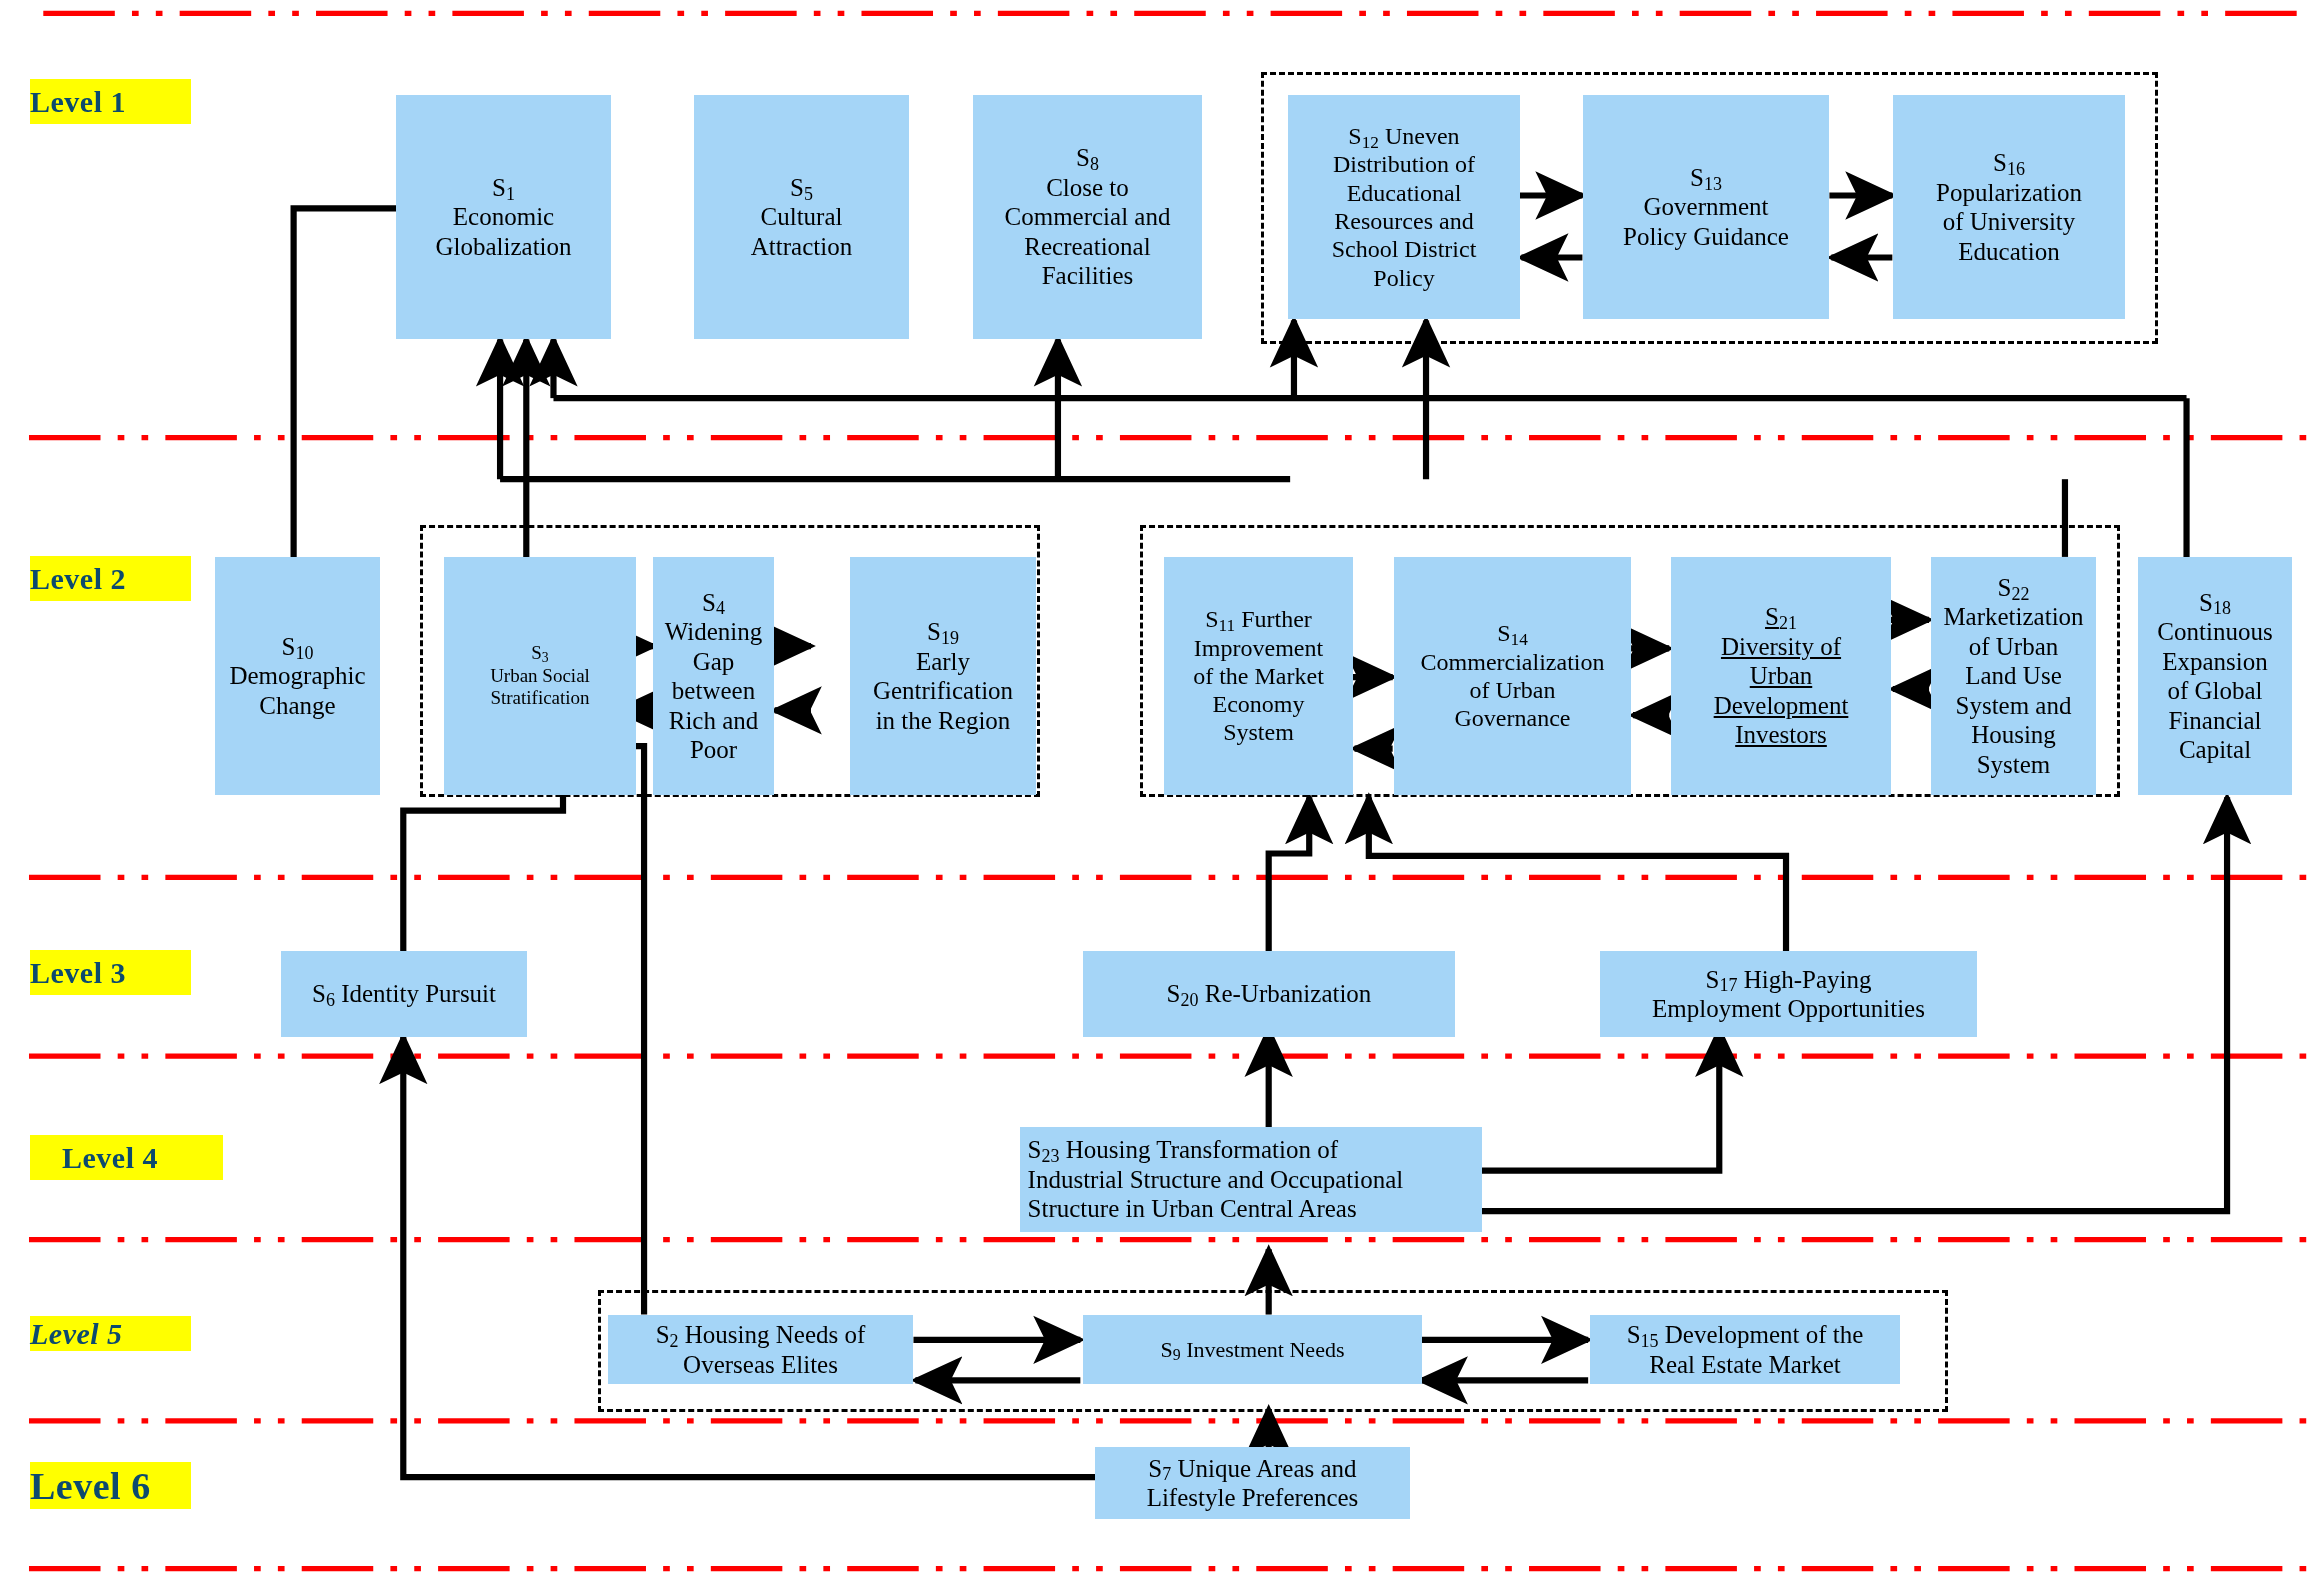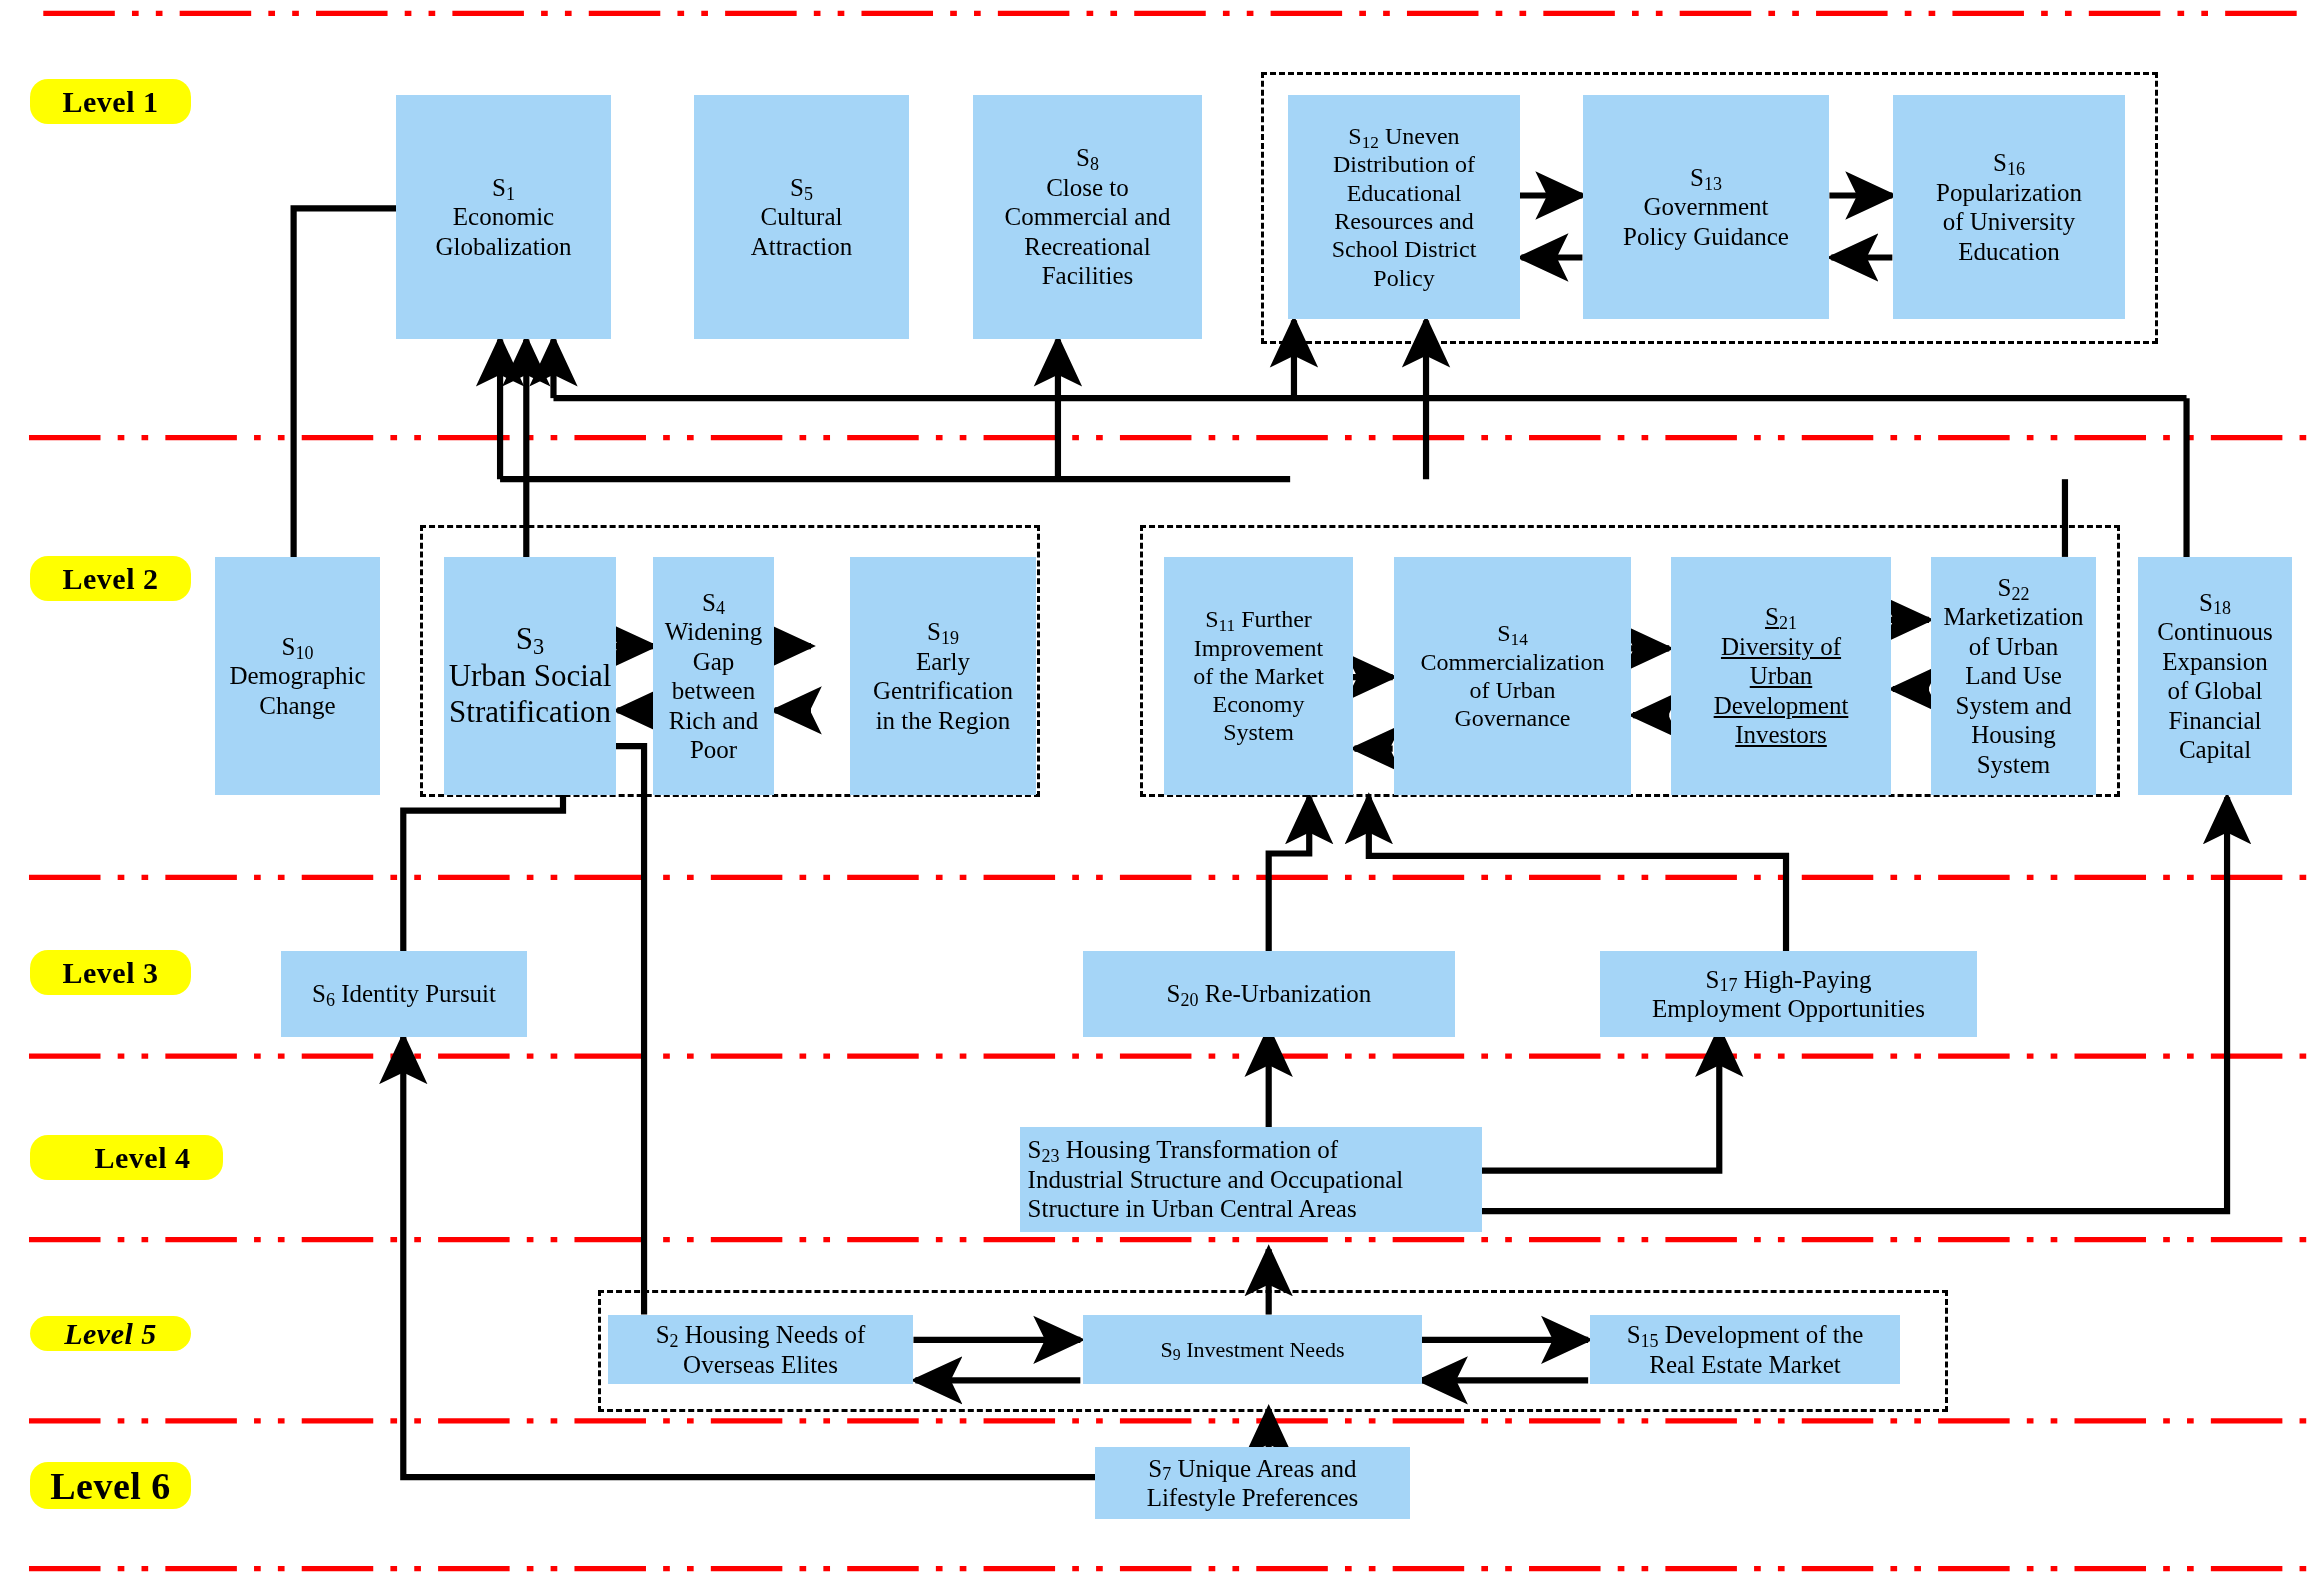--- a/index.html
+++ b/index.html
@@ -1,24 +1,23 @@
 <!DOCTYPE html>
 <html style="font-size:7.6px"><head>
 <meta charset="utf-8">
 <style>
   html,body{margin:0;padding:0;background:#ffffff;}
   body{font-family:"Liberation Serif", serif;}
   #stage{position:relative;width:2319px;height:1583px;background:#fff;overflow:hidden;}
   svg.layer{position:absolute;left:0;top:0;width:2319px;height:1583px;pointer-events:none;}
   .lvl-label{
-    position:absolute;background:#FFFF00;color:#000000;
+    position:absolute;background:#FFFF00;color:#0c4a6e;
     font-family:"Liberation Serif", serif;font-weight:bold;
-    display:flex;align-items:center;justify-content:center;
+    display:flex;align-items:center;justify-content:flex-start;
     letter-spacing:0.5px;
-    border-radius:18px;
   }
   .node{
     position:absolute;background:#A5D5F7;color:#000;
     display:flex;align-items:center;justify-content:center;
     text-align:center;line-height:1.18;
     font-family:"Liberation Serif", serif;
     padding:1.9px 2.9px;box-sizing:border-box;
     white-space:pre-line;
   }
   .node sub{font-size:.72em;vertical-align:baseline;position:relative;top:.22em;}
@@ -171,21 +170,21 @@
     <div><span>S<sub>16</sub></span><br><span>Popularization
 of University
 Education</span></div>
   </div>
 
   <div class="node" style="left:215px;top:557px;width:165px;height:238px;font-size:25px;">
     <div><span>S<sub>10</sub></span><br><span>Demographic
 Change</span></div>
   </div>
 
-  <div class="node" style="left:444px;top:557px;width:172px;height:238px;font-size:31px;">
+  <div class="node" style="left:444px;top:557px;width:192px;height:238px;font-size:19px;">
     <div><span>S<sub>3</sub></span><br><span>Urban Social
 Stratification</span></div>
   </div>
 
   <div class="node" style="left:653px;top:557px;width:121px;height:238px;font-size:25px;">
     <div><span>S<sub>4</sub></span><br><span>Widening
 Gap
 between
 Rich and
 Poor</span></div>

